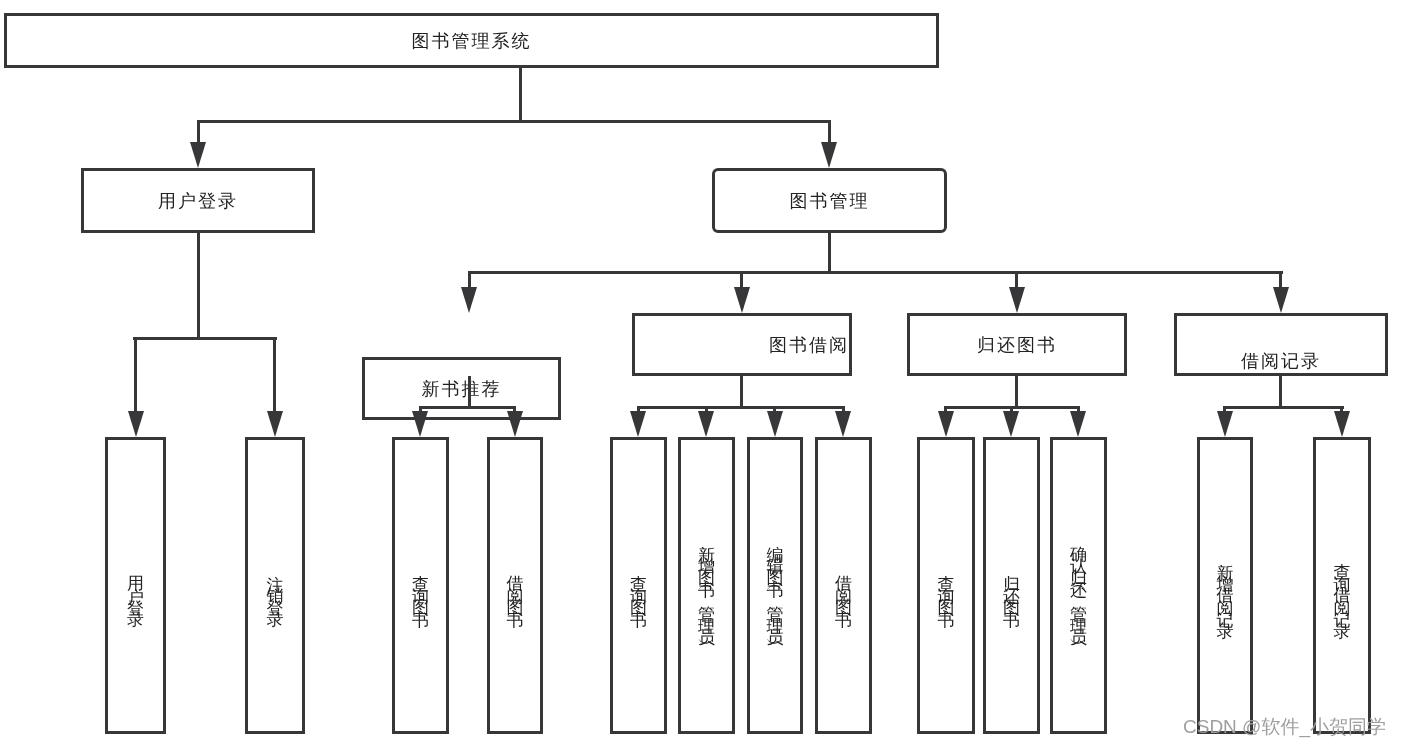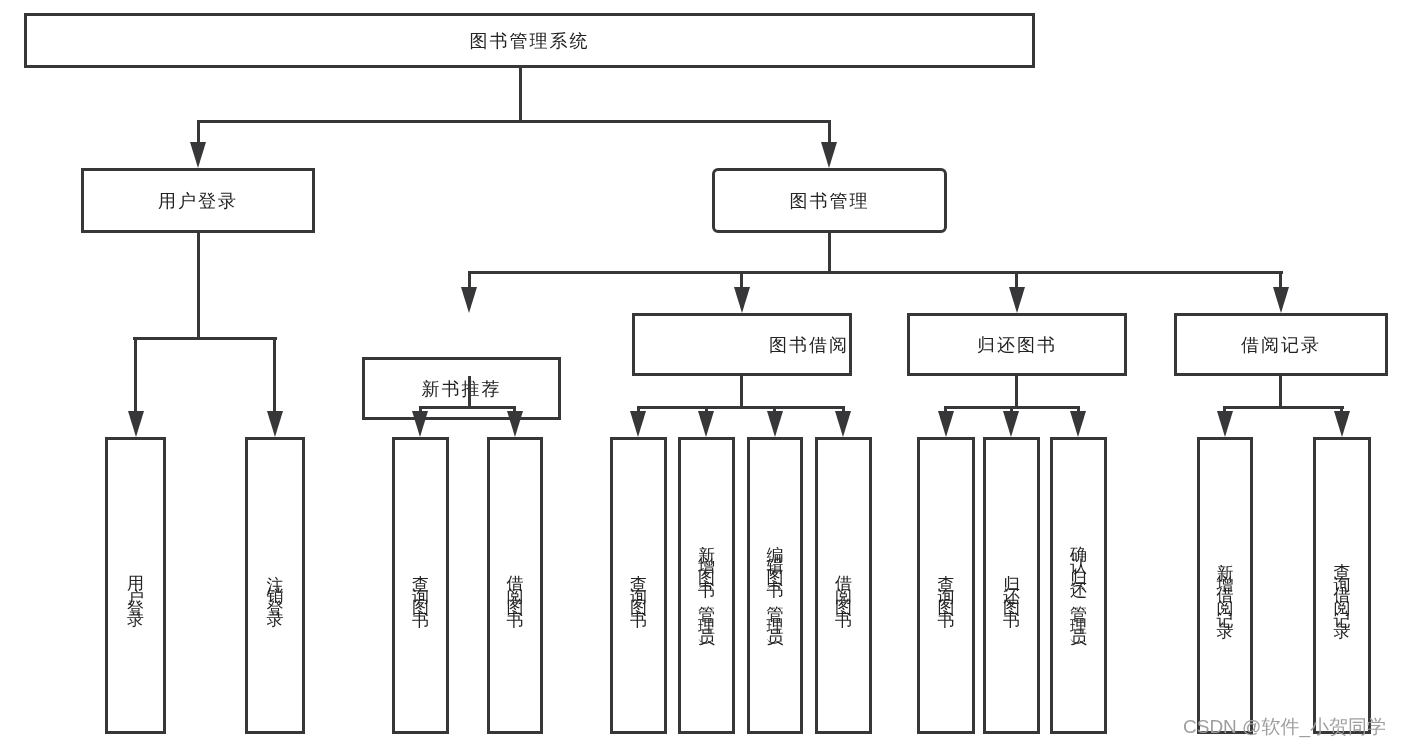--- a/index.html
+++ b/index.html
@@ -27,21 +27,21 @@
   .watermark{
     position:absolute;left:1183px;top:714px;z-index:5;
     font-size:19px;color:var(--wm,#9e9e9e);white-space:nowrap;
   }
 </style>
 </head>
 <body>
 
 <div class="stage" style="--line: #37373a; --text: #222222; --wm: #9e9e9e; --bg: #ffffff;">
 
-  <div class="node h" style="left:24px;top:13px;width:1011px;height:55px;">
+  <div class="node h" style="left:4px;top:13px;width:935px;height:55px;">
     <span>图书管理系统</span>
   </div>
 
   <div class="vline" style="left:519px;top:68px;height:52px;"></div>
   <div class="hline" style="left:197px;top:120px;width:634px;"></div>
   <div class="vline" style="left:197px;top:120px;height:28px;"></div>
   <div class="ah" style="left:190px;top:142px;"></div>
   <div class="vline" style="left:828px;top:120px;height:28px;"></div>
   <div class="ah" style="left:821px;top:142px;"></div>
 
@@ -72,21 +72,21 @@
 
   <div class="node h" style="left:362px;top:313px;width:199px;height:63px;margin-top:44px;">
     <span>新书推荐</span>
   </div>
   <div class="node h" style="left:632px;top:313px;width:220px;height:63px;justify-content:flex-end;">
     <span>图书借阅</span>
   </div>
   <div class="node h" style="left:907px;top:313px;width:220px;height:63px;">
     <span>归还图书</span>
   </div>
-  <div class="node h" style="left:1174px;top:313px;width:214px;height:63px;">
+  <div class="node h" style="left:1174px;top:313px;width:214px;height:63px;align-items:flex-end;">
     <span>借阅记录</span>
   </div>
 
   <div class="vline" style="left:468px;top:376px;height:30px;"></div>
   <div class="hline" style="left:420px;top:406px;width:96px;"></div>
   <div class="vline" style="left:419px;top:406px;height:9px;"></div>
   <div class="ah" style="left:412px;top:411px;"></div>
   <div class="vline" style="left:513px;top:406px;height:9px;"></div>
   <div class="ah" style="left:507px;top:411px;"></div>
 

